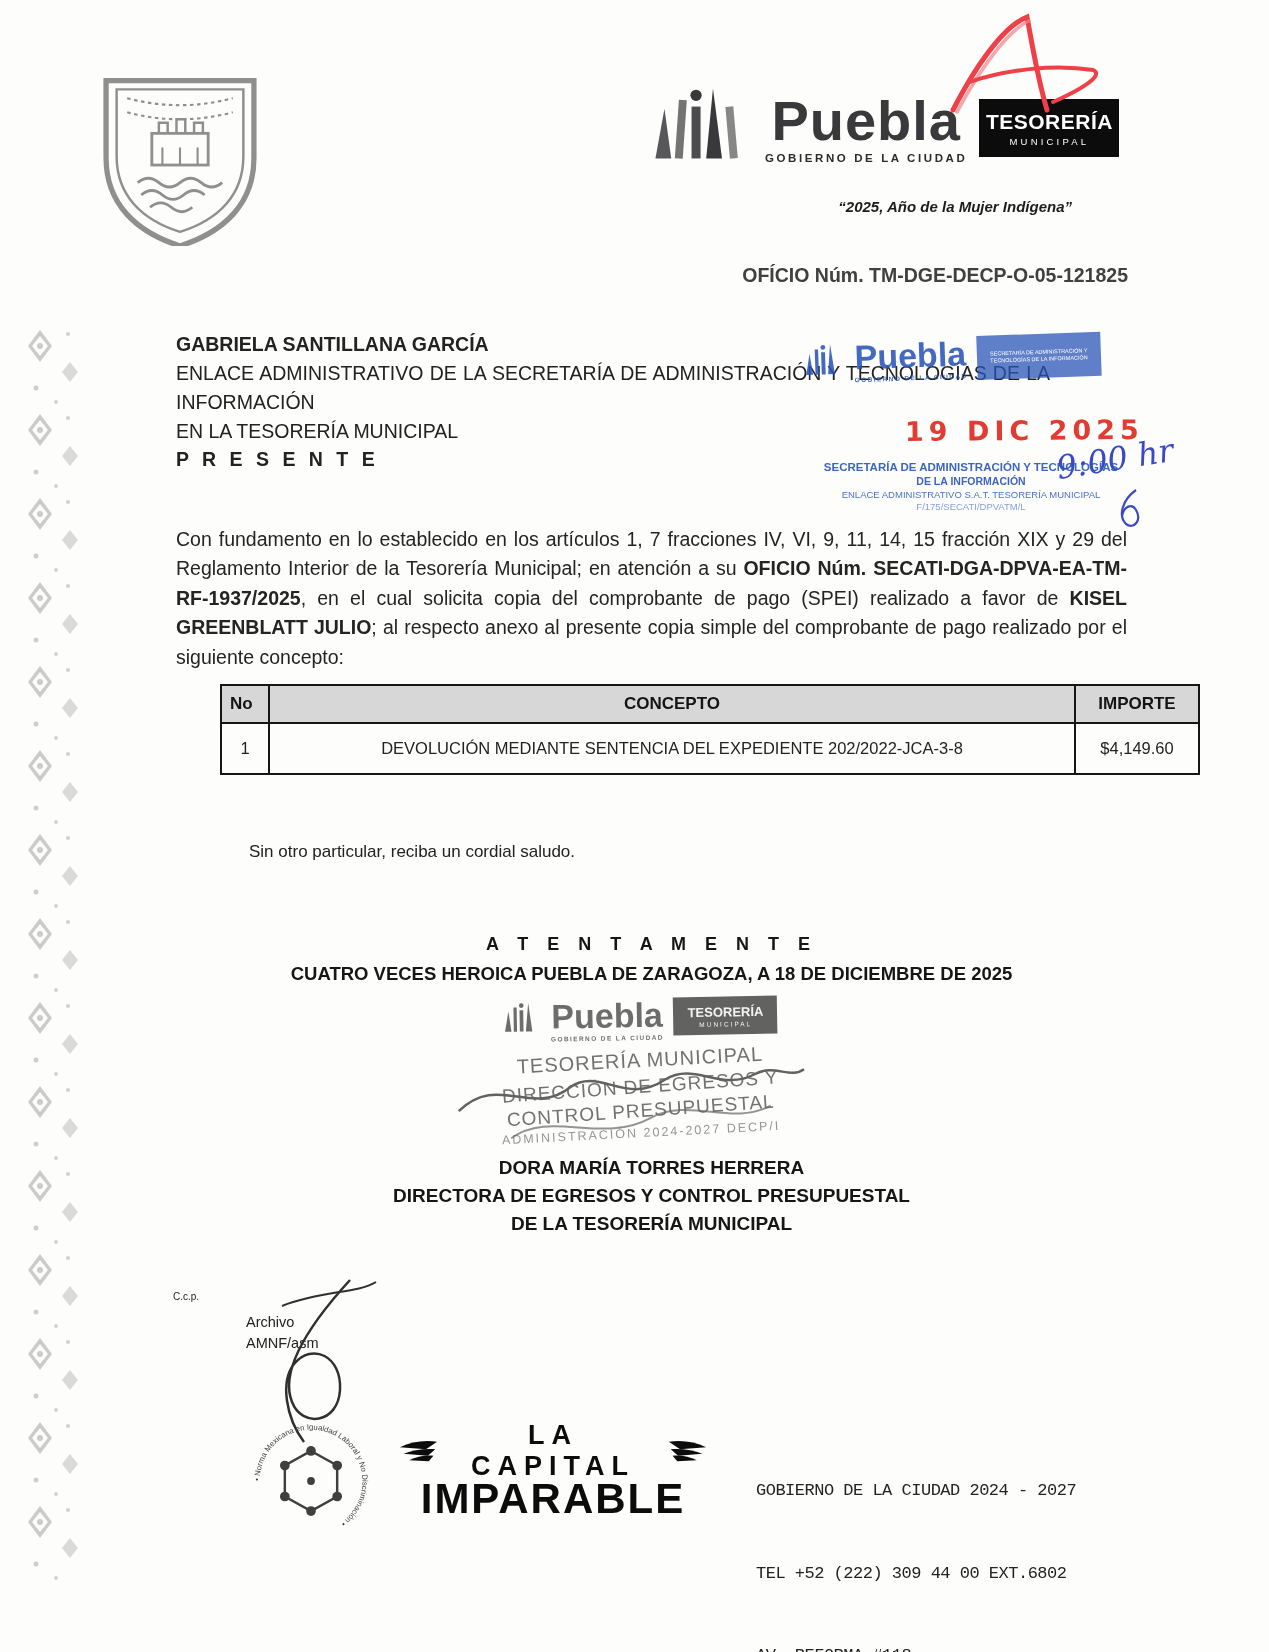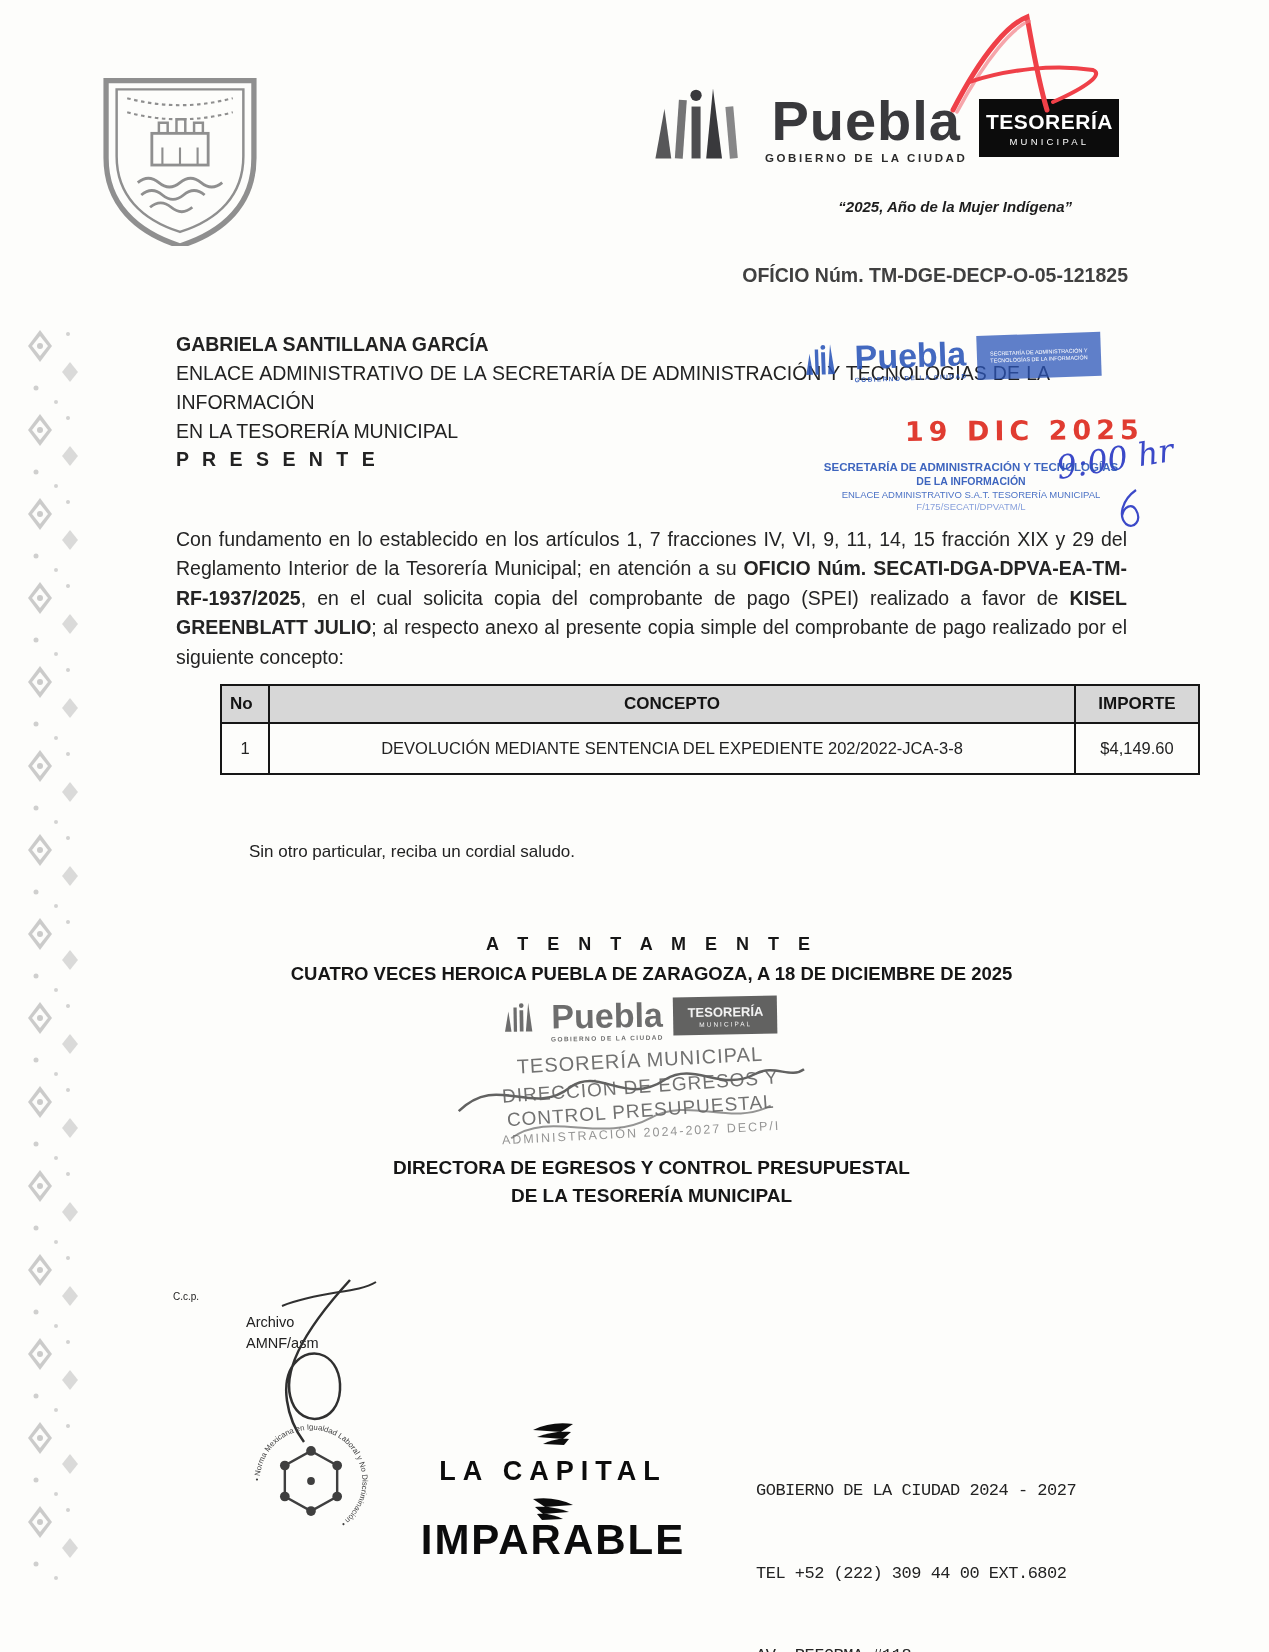--- a/index.html
+++ b/index.html
@@ -84,21 +84,21 @@
   .signer{left:176px;top:1154px;width:951px;text-align:center;font-weight:bold;font-size:19px;
           line-height:1.47;color:#161616;}
 
   .ccp{left:173px;top:1291px;font-size:10px;}
   .archive-block{left:246px;top:1312px;font-size:14.5px;line-height:1.45;}
   .ccp-sign{left:252px;top:1272px;}
 
   .seal{left:248px;top:1418px;color:#4a4a4a;}
 
   .capital{left:398px;top:1420px;width:310px;text-align:center;color:#0c0c0c;}
-  .capital-row{display:flex;align-items:center;justify-content:center;gap:8px;flex-direction:column;}
+  .capital-row{display:flex;align-items:center;justify-content:center;gap:8px;}
   .capital-1{font-size:27px;font-weight:800;letter-spacing:7px;}
   .capital-2{font-size:42px;font-weight:800;letter-spacing:2px;margin-top:-4px;line-height:1;}
   .wing-l{transform:scaleX(-1);}
 
   .address-block{left:756px;top:1422px;font-family:"Liberation Mono",monospace;font-size:17px;
                  line-height:1.62;color:#232323;letter-spacing:-.5px;white-space:pre;}
 </style>
 </head>
 <body>
 
@@ -254,20 +254,21 @@
     <div class="stamp-line sl2">DIRECCIÓN DE EGRESOS Y</div>
     <div class="stamp-line sl3">CONTROL PRESUPUESTAL</div>
     <div class="stamp-line sl4">ADMINISTRACIÓN 2024-2027 DECP/I</div>
     <svg class="sig-squiggle" width="380" height="120" viewBox="0 0 380 120">
       <path d="M10,52 C50,14 82,60 122,30 C152,10 177,50 217,24 C247,6 272,38 307,20 C327,10 342,26 356,16" fill="none" stroke="#474747" stroke-width="2.5"></path>
       <path d="M62,80 C102,52 152,88 202,62 C242,42 282,72 322,52" fill="none" stroke="#4f4f4f" stroke-width="2" opacity=".7"></path>
     </svg>
   </div>
 
   <div class="abs signer">
+    <div>DORA MARÍA TORRES HERRERA</div>
     <div>DIRECTORA DE EGRESOS Y CONTROL PRESUPUESTAL</div>
     <div>DE LA TESORERÍA MUNICIPAL</div>
   </div>
 
   <div class="abs ccp">C.c.p.</div>
   <div class="abs archive-block">
     <div>Archivo</div>
     <div>AMNF/asm</div>
   </div>
   <svg class="abs ccp-sign" width="150" height="175" viewBox="0 0 150 175">

